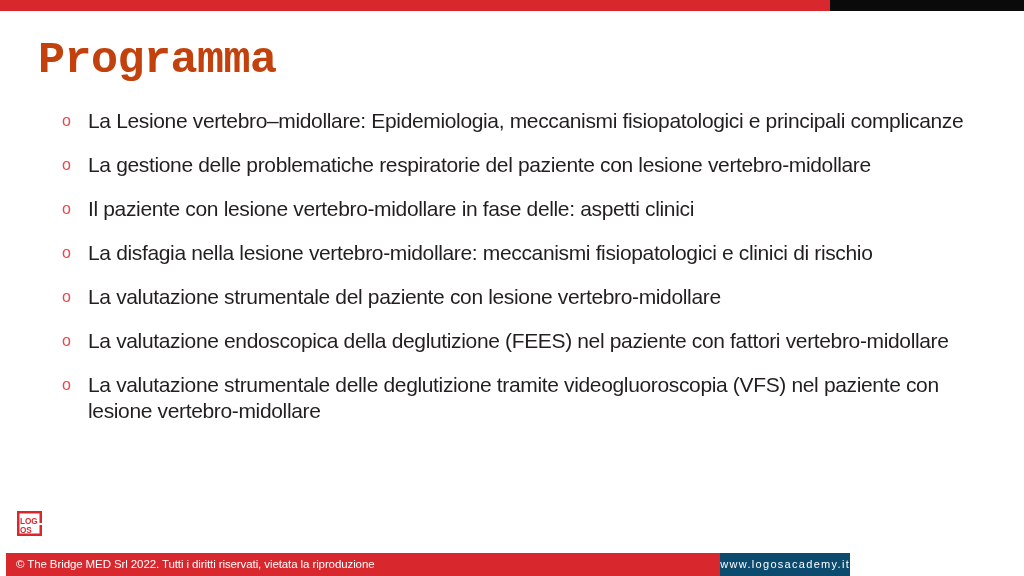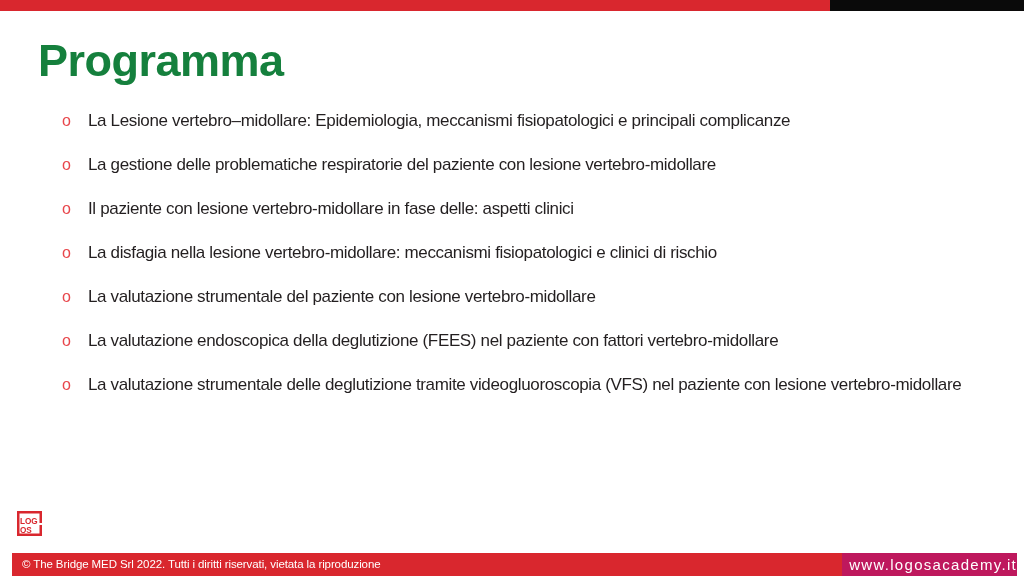--- a/index.html
+++ b/index.html
@@ -37,26 +37,27 @@
     height: 100%;
     flex: 1;
     background: #0a0a0a;
   }
 
   
   .title {
     position: absolute;
     left: 38px;
     top: 37px;
-    color: #15803d;
+    color: #c2410c;
     font-size: 45px;
     font-weight: bold;
     letter-spacing: -0.5px;
     line-height: 1.05;
     white-space: nowrap;
+    font-family: Liberation Mono, monospace;
   }
 
   
   .content {
     position: absolute;
     left: 58px;
     top: 108px;
     width: 948px;
   }
   .bullet-row {
@@ -72,62 +73,62 @@
     font-size: 16px;
     line-height: 26px;
     width: 30px;
     flex: 0 0 30px;
     text-align: left;
     padding-left: 4px;
     box-sizing: border-box;
   }
   .bullet-text {
     color: #231f20;
-    font-size: 17px;
+    font-size: 21px;
     line-height: 26px;
     letter-spacing: -0.35px;
     flex: 1;
   }
 
   
   .logo {
     position: absolute;
     left: 14px;
     top: 508px;
     width: 31px;
     height: 31px;
     text-decoration: underline;
   }
 
   
   .footer {
     position: absolute;
-    left: 12px;
+    left: 6px;
     bottom: 0;
-    width: 1005px;
+    width: 844px;
     height: 23px;
     display: flex;
   }
   .footer-left {
     width: 830px;
     background: #d9272e;
     color: #ffffff;
     font-size: 11.5px;
     line-height: 23px;
     padding-left: 10px;
     box-sizing: border-box;
     letter-spacing: -0.1px;
     white-space: nowrap;
     overflow: hidden;
   }
   .footer-right {
     flex: 1;
-    background: #be185d;
+    background: #0c4a6e;
     color: #ffffff;
-    font-size: 15px;
+    font-size: 11px;
     line-height: 23px;
     text-align: right;
     letter-spacing: 1.3px;
     white-space: nowrap;
   }
 </style>
 </head>
 <body>
 
 <div class="slide">

